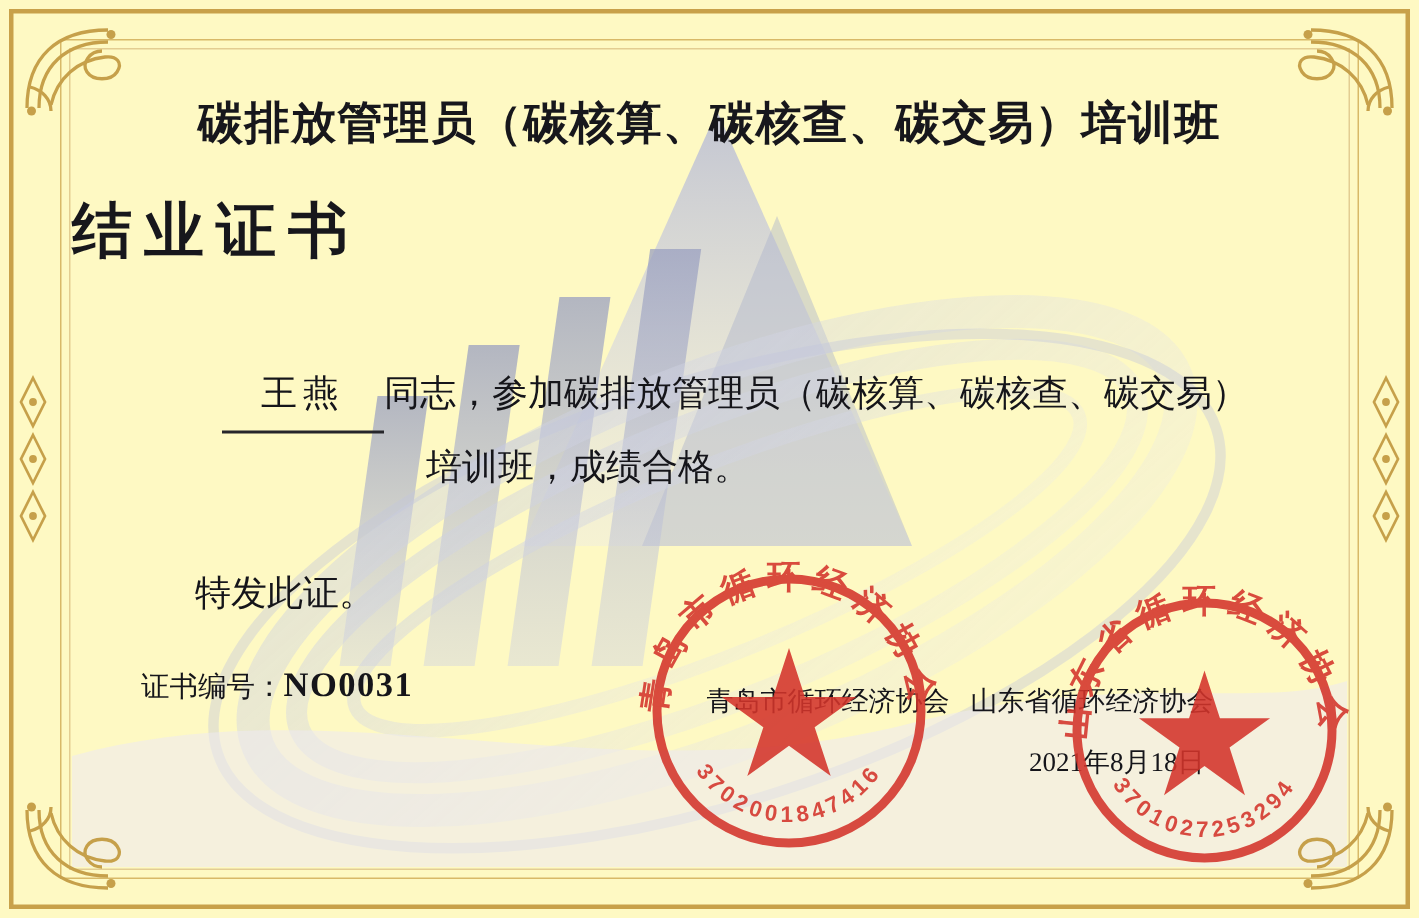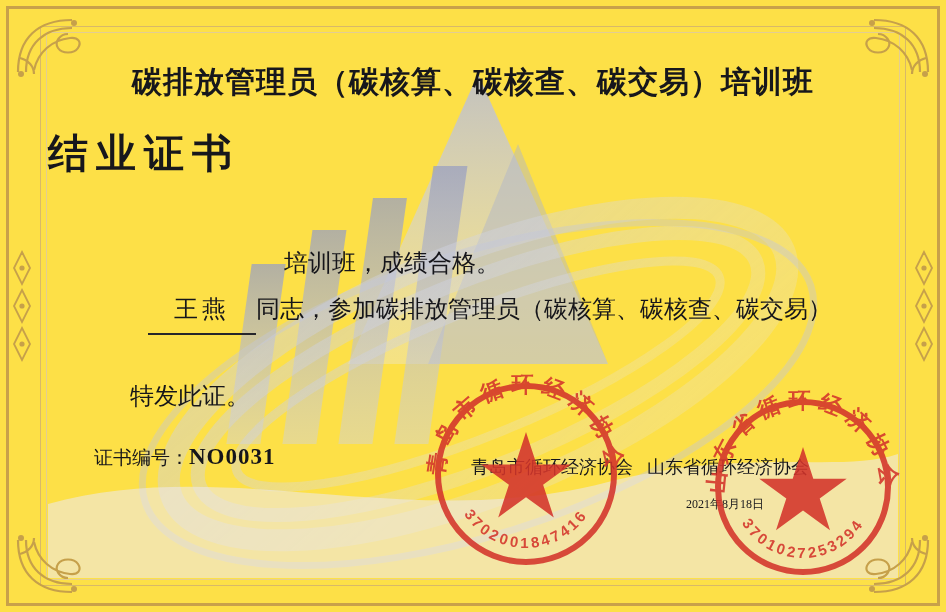--- a/index.html
+++ b/index.html
@@ -5,21 +5,21 @@
   html, body {
     margin: 0;
     padding: 0;
     background: #ffffff;
   }
   #cert {
     position: relative;
     width: 946px;
     height: 612px;
     overflow: hidden;
-    background: #fde047;
+    background: #fef9c3;
     font-family: "Liberation Serif", "DejaVu Serif", serif;
   }
 
   
   .frame-outer {
     position: absolute;
     left: 6px; top: 6px; right: 6px; bottom: 6px;
     border: 3px solid #c8a14a;
     box-sizing: border-box;
   }
@@ -153,21 +153,21 @@
     font-size: 18px;
     color: #15151a;
     white-space: nowrap;
     line-height: 30px;
     padding-left: 43px;
   }
   .issuer-row .org2 { margin-left: 14px; }
   .issue-date {
     margin-top: 14px;
     margin-left: 258px;
-    font-size: 12px;
+    font-size: 18px;
     color: #15151a;
     white-space: nowrap;
   }
 
   
   .seal {
     position: absolute;
     pointer-events: none;
   }
   .seal svg { display: block; }
@@ -294,22 +294,22 @@
       <circle cx="14" cy="98" r="2.6" fill="currentColor"></circle>
     </svg>
   </div>
 
   <div class="content">
 
     <div class="title-main">碳排放管理员（碳核算、碳核查、碳交易）培训班</div>
     <div class="title-sub">结业证书</div>
 
     <div class="body-block">
+      <div class="body-line l1"><span class="name">王燕</span><span>同志，参加碳排放管理员（碳核算、碳核查、碳交易）</span></div>
       <div class="body-line l2">培训班，成绩合格。</div>
-      <div class="body-line l1"><span class="name">王燕</span><span>同志，参加碳排放管理员（碳核算、碳核查、碳交易）</span></div>
       <div class="body-line l3">特发此证。</div>
     </div>
 
     <div class="cert-no">
       <span>证书编号：</span><span class="no-val">NO0031</span>
     </div>
 
     <div class="issuers">
       <div class="issuer-row">
         <span>青岛市循环经济协会</span><span class="org2">山东省循环经济协会</span>

